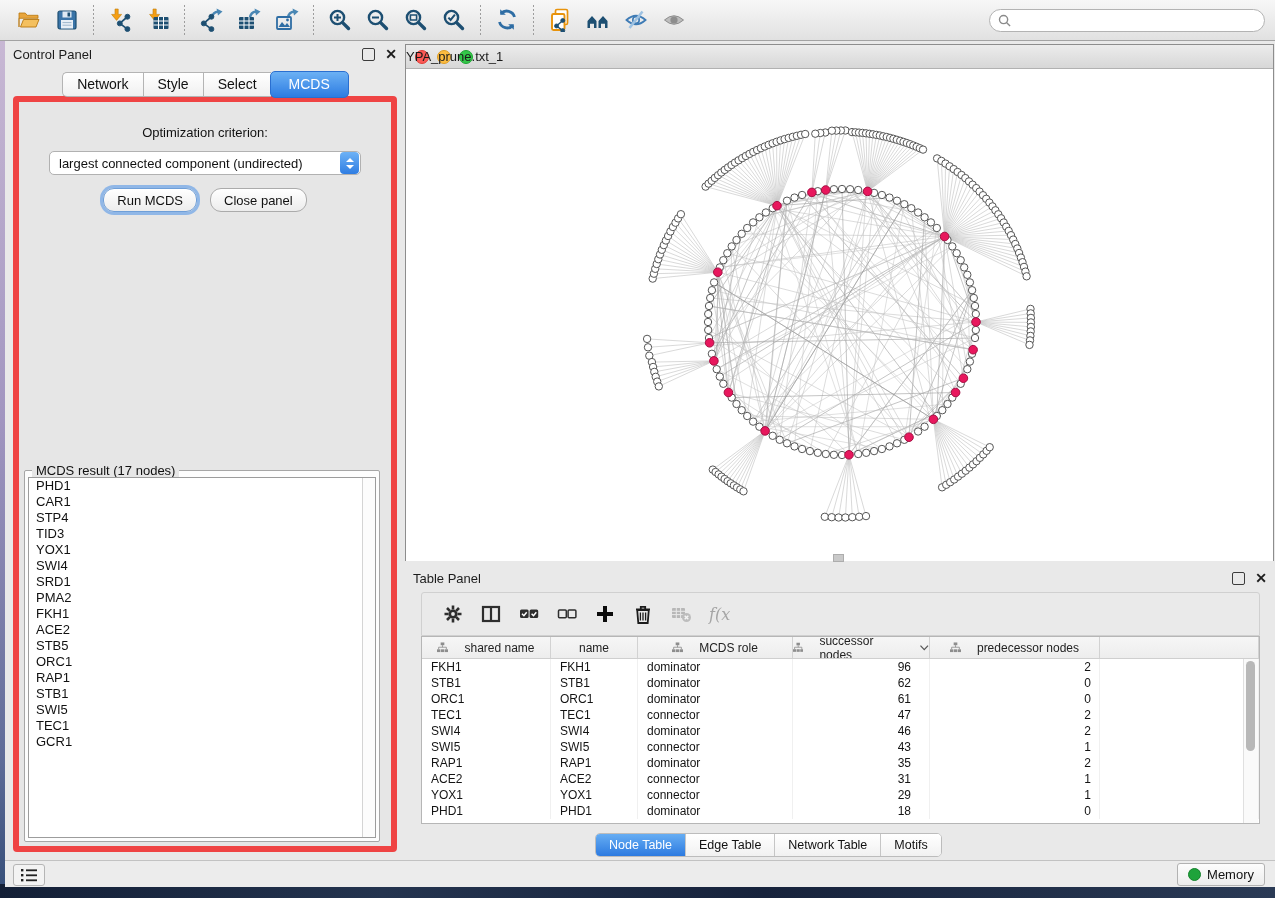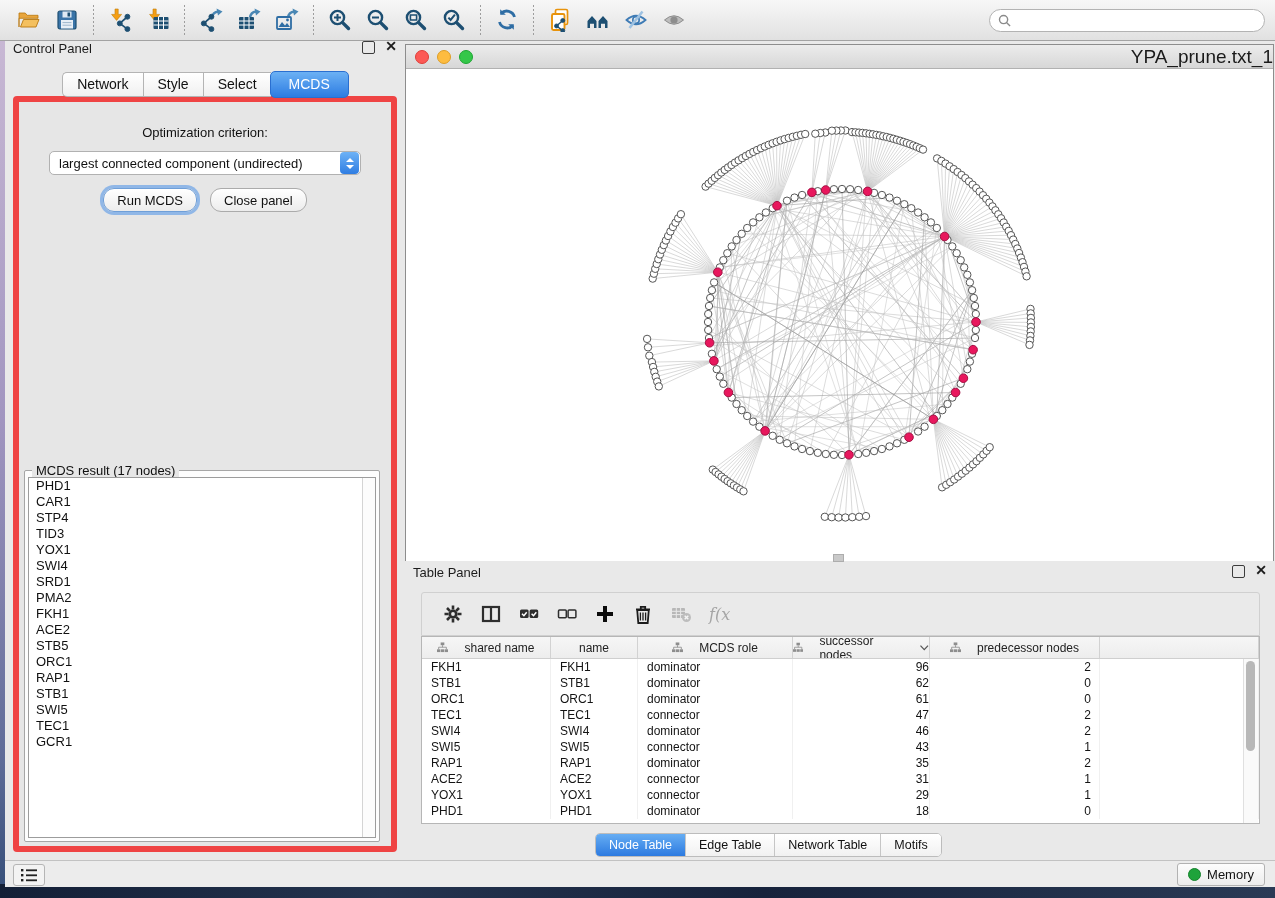--- a/index.html
+++ b/index.html
@@ -18,21 +18,21 @@
     background-image:linear-gradient(#9d9d9d 50%,rgba(0,0,0,0) 50%);background-size:1px 4px;}
   .search-box{margin-left:auto;width:276px;height:23px;background:#fff;border:1px solid #b3b3b3;
     border-radius:12px;display:flex;align-items:center;padding:0 8px;box-sizing:border-box;}
   .search-box input{border:none;outline:none;flex:1;font-size:12px;margin-left:6px;
     font-family:"Liberation Sans",sans-serif;background:transparent;}
 
   .workarea{position:absolute;left:5px;top:41px;width:1270px;height:819px;background:#e9e9e9;}
 
   
   .cpanel{position:absolute;left:0px;top:0px;width:400px;height:819px;}
-  .panel-head{height:26px;display:flex;padding:0 8px;font-size:13px;color:#1c1c1c;}
+  .panel-head{height:26px;display:flex;align-items:center;padding:0 8px;font-size:13px;color:#1c1c1c;}
   .panel-head .spacer{flex:1;}
   .float-btn{width:11px;height:11px;border:1.6px solid #3c3c3c;border-radius:2px;margin-right:10px;}
   .close-btn{font-size:14px;font-weight:bold;color:#1c1c1c;line-height:11px;}
   .ctabs{position:absolute;left:0;right:0;top:31px;display:flex;justify-content:center;z-index:3;}
   .ctab{height:23px;line-height:23px;padding:0 14px;background:linear-gradient(#ffffff,#f0f0f0);
     border:1px solid #b4b4b4;border-right:none;font-size:14px;color:#111;}
   .ctab:first-child{border-radius:5px 0 0 5px;}
   .ctab.last{border-right:1px solid #b4b4b4;border-radius:0 5px 5px 0;}
   .ctab.active{background:linear-gradient(#6cb1f4,#2d7ce2);color:#fff;border-color:#2a6fd0;
     border-radius:5px;margin:-1px -1px;z-index:4;padding:0 18px;height:25px;line-height:25px;}
@@ -63,39 +63,39 @@
 
   
   .netwin{position:absolute;left:400px;top:3px;width:869px;height:517px;border:1px solid #8d8d8d;
     background:#fff;box-sizing:border-box;}
   .net-title{height:23px;background:linear-gradient(#ececec,#d7d7d7);border-bottom:1px solid #b1b1b1;
     position:relative;display:flex;align-items:center;}
   .tl{width:12px;height:12px;border-radius:50%;margin-left:8px;}
   .tl.red{background:#fc5955;border:1px solid #de3e39;margin-left:9px;}
   .tl.yel{background:#fdbc40;border:1px solid #dd9d25;}
   .tl.grn{background:#34c749;border:1px solid #1ea533;}
-  .net-title .t{position:absolute;left:0;right:0;text-align:right;font-size:19px;color:#1a1a1a;}
+  .net-title .t{position:absolute;left:0;right:0;text-align:left;font-size:13px;color:#1a1a1a;}
   .net-canvas{position:relative;width:867px;height:492px;background:#fff;}
   .split-grip{position:absolute;left:428px;top:486px;width:9px;height:6px;background:#c9c9c9;border:1px solid #adadad;}
 
   
   .tpanel{position:absolute;left:400px;top:524px;width:870px;height:295px;}
   .ttoolbar{position:absolute;left:16px;right:15px;top:27px;height:44px;background:#eaeaea;
     border:1px solid #d0d0d0;border-radius:3px 3px 0 0;display:flex;align-items:center;padding-left:14px;box-sizing:border-box;gap:4px;}
   .ttbtn{width:34px;height:32px;display:flex;align-items:center;justify-content:center;}
   .ttable{position:absolute;left:16px;right:15px;top:71px;height:188px;background:#fff;
     border:1px solid #b6b6b6;box-sizing:border-box;overflow:hidden;}
   .thead{display:grid;grid-template-columns:129px 87px 155px 137px 170px 1fr;height:21px;
     background:linear-gradient(#f6f6f6,#ededed);border-bottom:1px solid #cfcfcf;}
   .th{display:flex;align-items:center;justify-content:center;gap:16px;font-size:12px;color:#222;
     border-right:1px solid #d2d2d2;overflow:hidden;}
   .tbody{position:relative;}
   .trow{display:grid;grid-template-columns:129px 87px 155px 137px 170px 1fr;height:16px;}
   .td{font-size:12px;color:#141414;line-height:16px;padding-left:9px;border-right:1px solid #f0f0f0;overflow:hidden;}
-  .td.num{text-align:right;padding-right:0;padding-left:0;}
+  .td.num{text-align:right;padding-right:18px;padding-left:0;}
   .vscroll{position:absolute;right:1px;top:22px;width:14px;height:164px;background:#fafafa;border-left:1px solid #e0e0e0;}
   .vthumb{position:absolute;left:2px;top:2px;width:9px;height:90px;background:#b8b8b8;border-radius:5px;}
   .ttabs{position:absolute;left:190px;top:268px;display:inline-flex;border:1px solid #bcbcbc;border-radius:5px;overflow:hidden;background:#fff;}
   .ttab{height:22px;line-height:22px;padding:0 13px;font-size:12.5px;color:#111;border-right:1px solid #c6c6c6;background:linear-gradient(#ffffff,#f1f1f1);}
   .ttab:last-child{border-right:none;}
   .ttab.active{background:linear-gradient(#66adf3,#2c7ae0);color:#fff;}
 
   
   .statusbar{position:absolute;left:5px;top:860px;width:1270px;height:26px;background:#ececec;
     border-top:1px solid #c2c2c2;}

